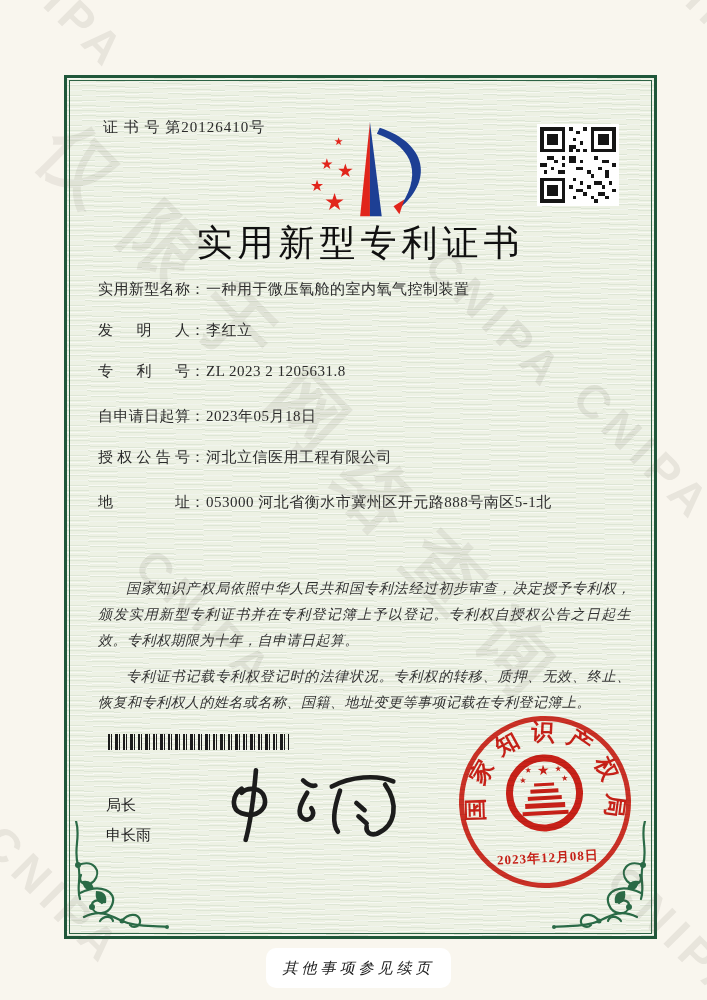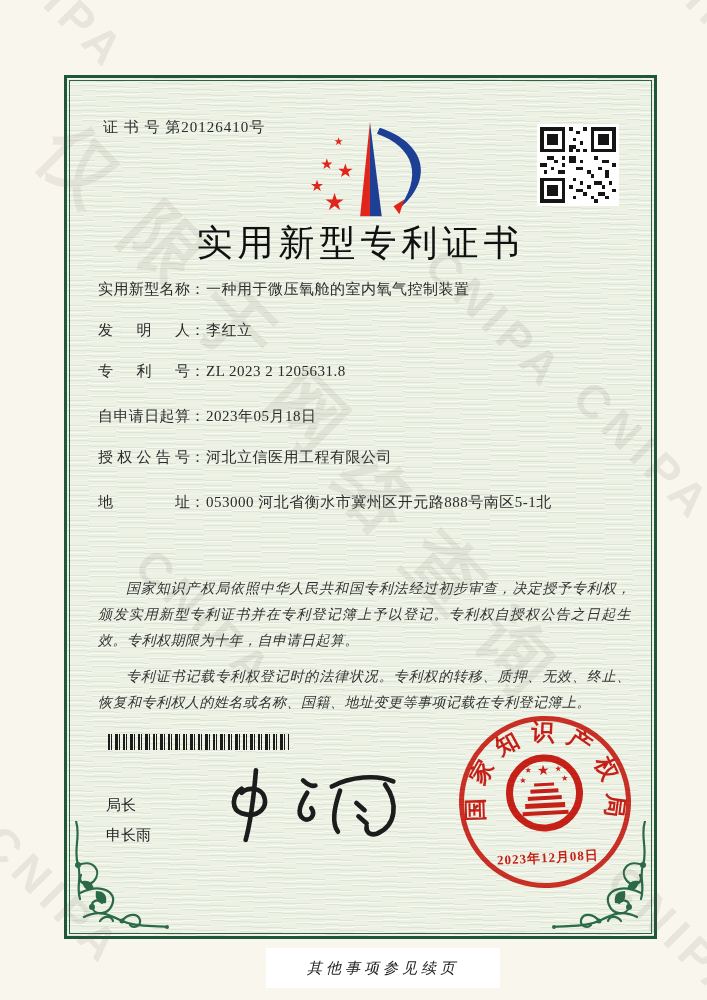--- a/index.html
+++ b/index.html
@@ -70,23 +70,23 @@
   .seal .emblem{position:absolute;left:38px;top:30px;width:86px;height:86px;}
   .seal .seal-date{
     position:absolute;left:0;bottom:16px;width:100%;text-align:center;
     font-size:13px;font-weight:bold;color:#d5221a;letter-spacing:1px;
   }
   .flourish{position:absolute;bottom:3px;width:100px;height:112px;z-index:2;}
   .flourish.left{left:3px;}
   .flourish.right{right:3px;transform:scaleX(-1);}
   .page-info{position:absolute;left:0;top:829px;width:100%;text-align:center;font-size:12px;color:#333;letter-spacing:1px;}
   .cont-box{
-    position:absolute;left:266px;top:948px;width:234px;height:40px;z-index:5;
+    position:absolute;left:266px;top:948px;width:185px;height:40px;z-index:5;
     background:#ffffff;text-align:center;line-height:40px;
-    font-size:15px;font-style:italic;letter-spacing:4px;color:#222;
+    font-size:15px;font-style:italic;letter-spacing:4px;color:#222;border-radius:10px;
   }
   .star{fill:#e1251b;}
 </style>
 </head>
 <body>
 
 <div class="frame">
 
   <div class="cert-no">证 书 号 第20126410号</div>
 

